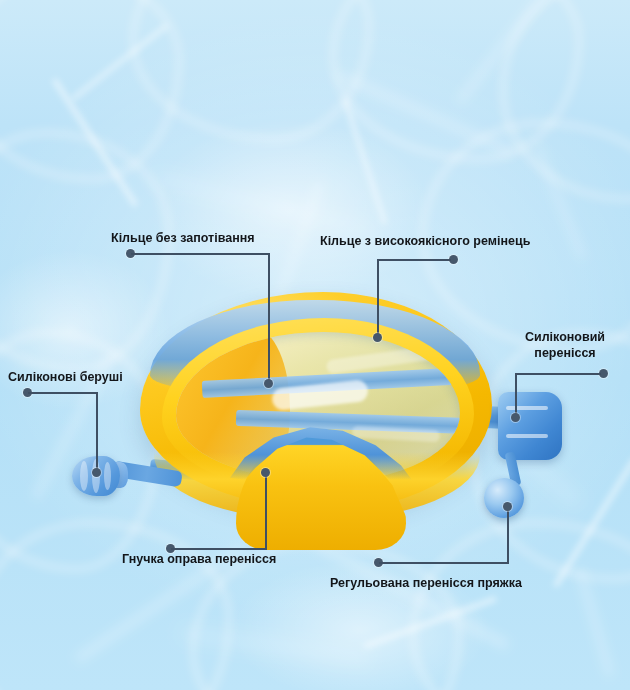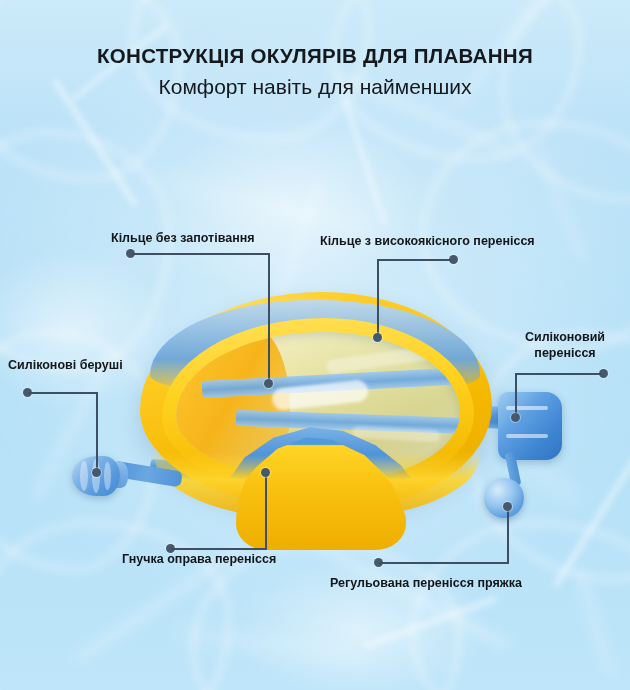--- a/index.html
+++ b/index.html
@@ -290,24 +290,20 @@
     <div class="caustic soft" style="left:540px; top:620px; width:110px; height:6px; transform:rotate(74deg);"></div>
     <div class="caustic soft" style="left:220px; top:250px; width:150px; height:6px; transform:rotate(-70deg);"></div>
     <div class="caustic faint" style="left:420px; top:440px; width:180px; height:11px; transform:rotate(40deg);"></div>
 
     <div class="glow" style="left:150px; top:120px; width:280px; height:180px;"></div>
     <div class="glow" style="left:230px; top:560px; width:260px; height:140px;"></div>
     <div class="glow" style="left:-30px; top:250px; width:200px; height:160px;"></div>
   </div>
   <div class="bg-vign"></div>
 
-  <div class="title-block">
-    <div class="title-main">КОНСТРУКЦІЯ ОКУЛЯРІВ ДЛЯ ПЛАВАННЯ</div>
-    <div class="title-sub">Комфорт навіть для найменших</div>
-  </div>
 
   <div class="goggles">
 
     <div class="strap" style="left:150px; top:462px; width:70px; height:17px; transform:rotate(5deg);"></div>
 
     <div class="strap" style="left:452px; top:406px; width:66px; height:22px; transform:rotate(3deg);"></div>
 
     <div class="frame-outer"></div>
 
     <div class="rim-blue"></div>
@@ -381,24 +377,24 @@
 
   <div class="leader" style="left:0; top:0; width:630px; height:690px;">
     <div class="dot" style="left:374px; top:558px;"></div>
     <div class="lh" style="left:379px; top:562px; width:130px;"></div>
     <div class="lv" style="left:507px; top:506px; height:56px;"></div>
     <div class="dot" style="left:503px; top:502px;"></div>
   </div>
 
   <div class="callout" style="left:111px; top:231px;">Кільце без запотівання</div>
 
-  <div class="callout" style="left:320px; top:234px;">Кільце з високоякісного перенісся</div>
+  <div class="callout" style="left:320px; top:234px;">Кільце з високоякісного ремінець</div>
 
   <div class="callout c-right" style="left:512px; top:330px; width:106px;">Силіконовий
 перенісся</div>
 
-  <div class="callout" style="left:8px; top:358px;">Силіконові беруші</div>
+  <div class="callout" style="left:8px; top:370px;">Силіконові беруші</div>
 
   <div class="callout" style="left:122px; top:552px;">Гнучка оправа перенісся</div>
 
   <div class="callout" style="left:330px; top:576px;">Регульована перенісся пряжка</div>
 
 </div>
 
 </body></html>

